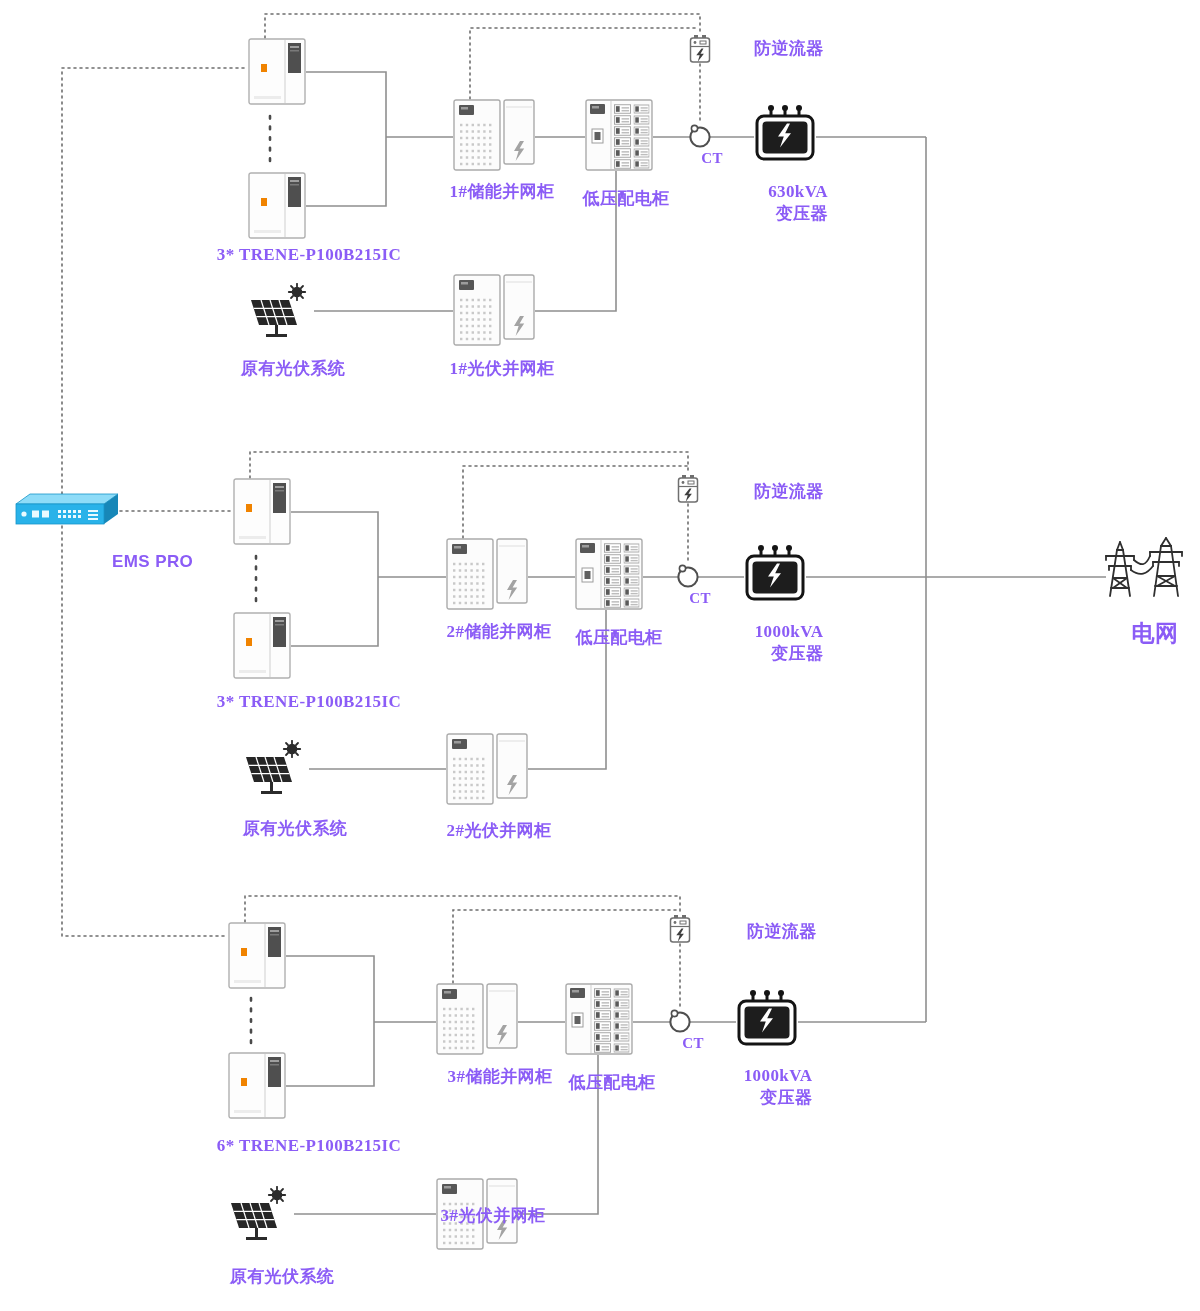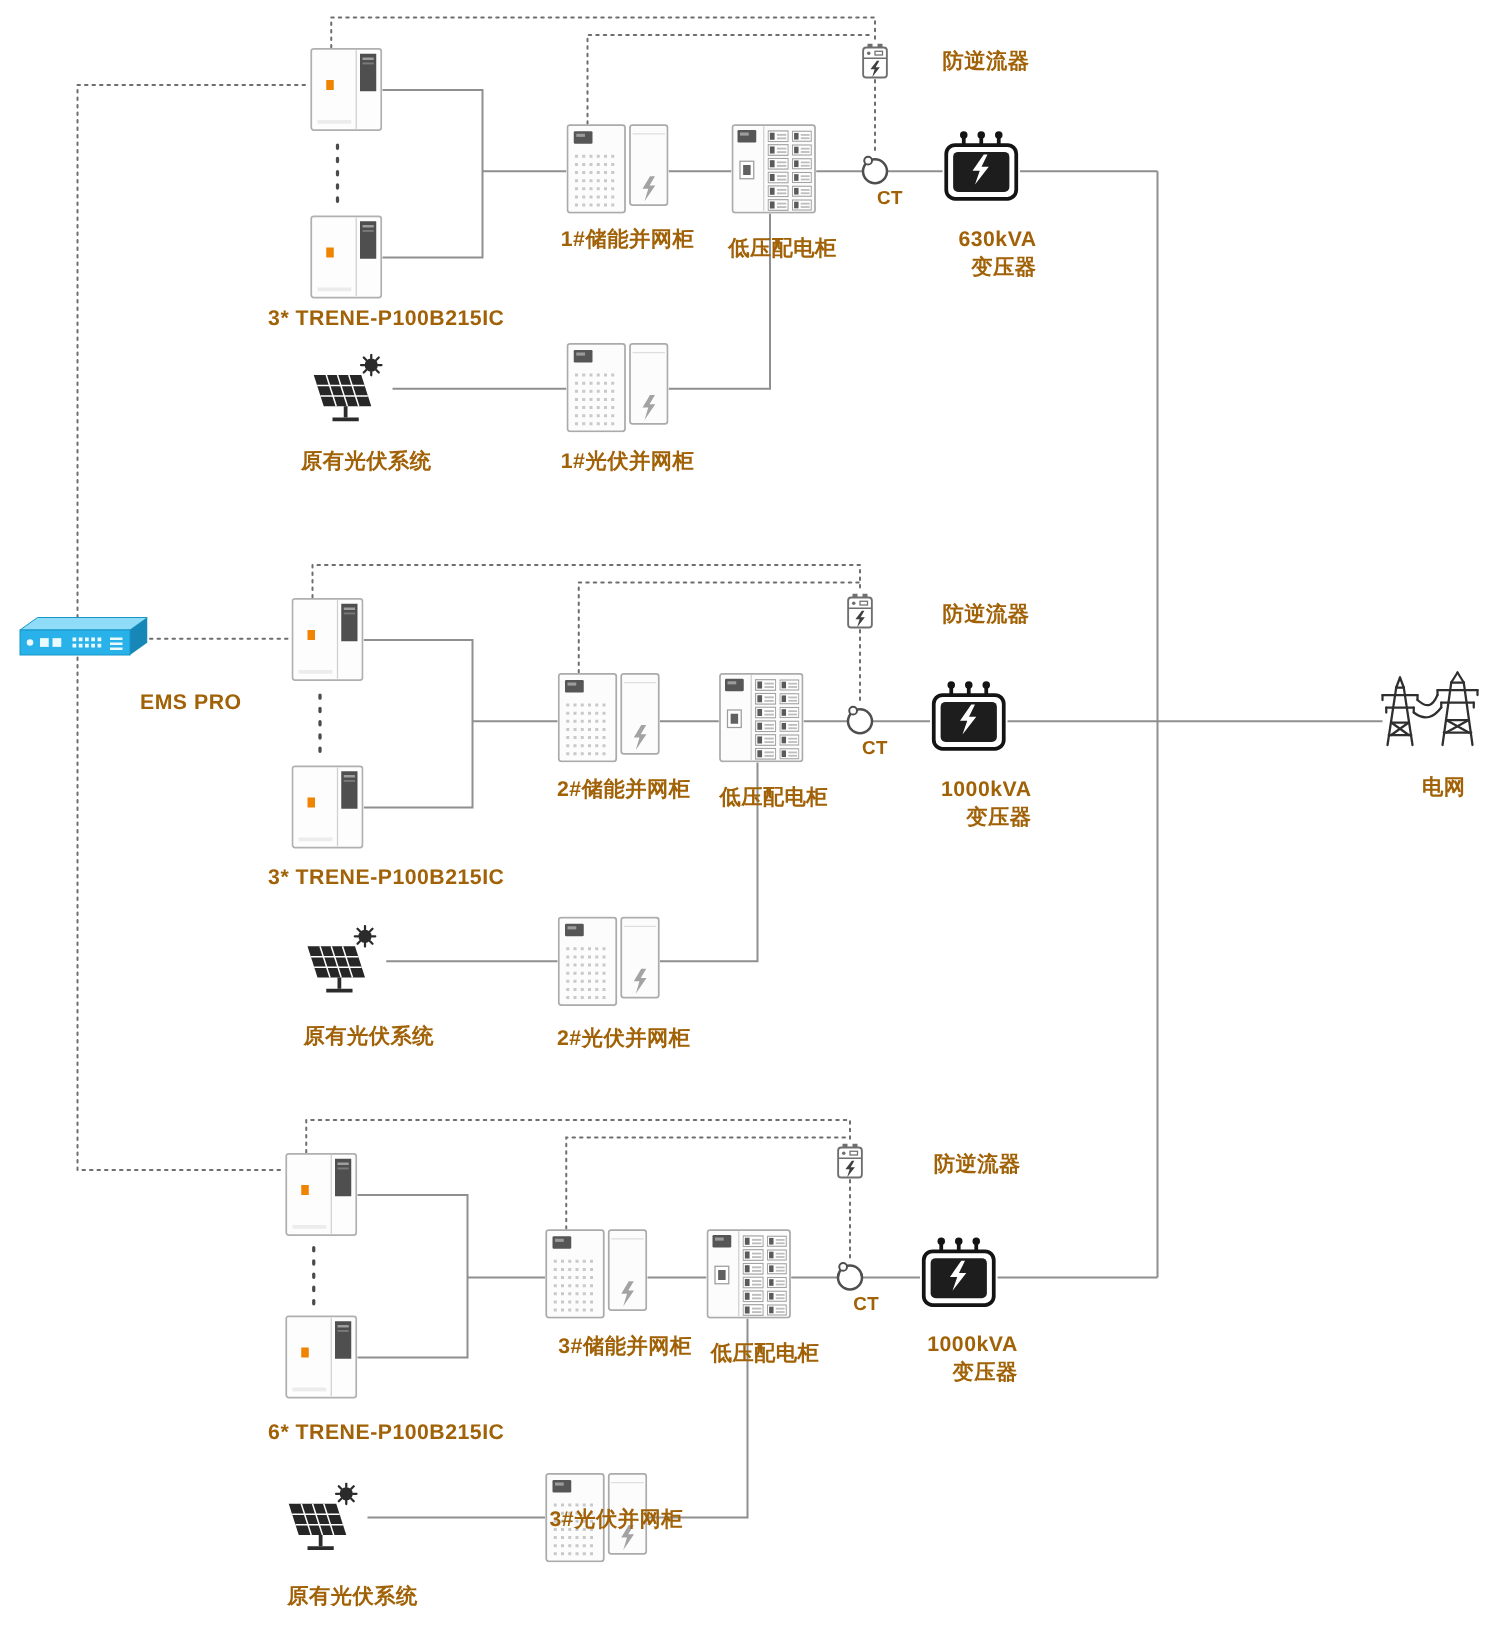--- a/index.html
+++ b/index.html
@@ -1,24 +1,24 @@
 <!DOCTYPE html>
 <html><head>
 <meta charset="utf-8">
 <style>
   * { margin:0; padding:0; box-sizing:border-box; }
   html,body { background:#ffffff; }
   body { font-family:"Liberation Sans","DejaVu Sans",sans-serif; }
   .canvas { position:relative; width:1200px; height:1311px; background:#ffffff; overflow:hidden; }
   .wires { position:absolute; left:0; top:0; }
-  .lbl { position:absolute; font-weight:700; font-size:17px; color:#a16207; white-space:nowrap; letter-spacing:0.4px;padding-left:24px; }
-  .ctr { transform:translateX(-50%); }
+  .lbl { position:absolute; font-weight:700; font-size:17px; color:#8b5cf6; white-space:nowrap; letter-spacing:0.4px;padding-left:24px; }
+  .ctr { transform:translateX(-50%);font-family:Liberation Serif, serif; }
   .tfm { text-align:right; line-height:1.32; }
   .tfm span { display:block; }
-  .xl { font-size:17px; }
+  .xl { font-size:23px; }
   .sm { font-size:15px; }
 </style>
 </head>
 <body>
 
 <div class="canvas">
 
   <svg class="wires" width="1200" height="1311" viewBox="0 0 1200 1311">
     <defs>
       <symbol id="sym-battery" viewBox="0 0 58 68">

